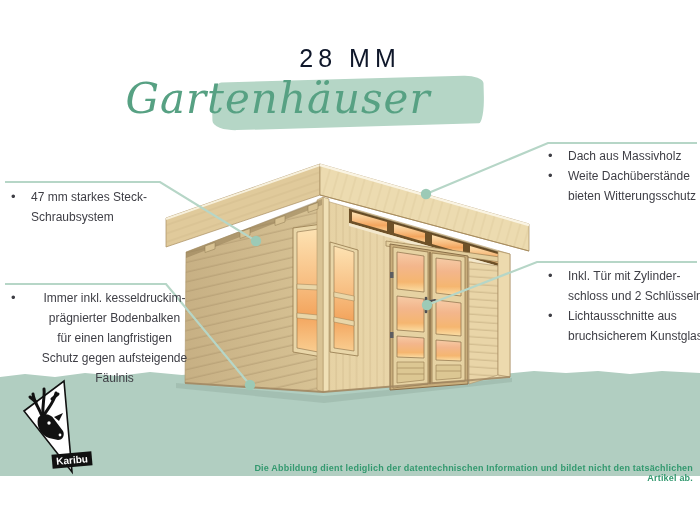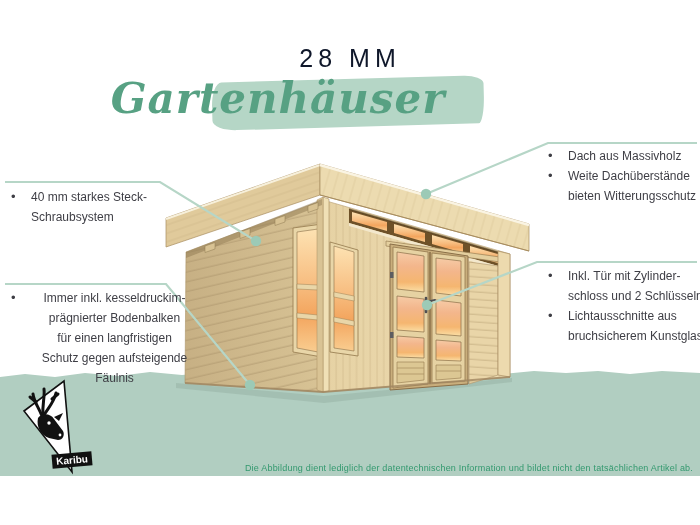--- a/index.html
+++ b/index.html
@@ -12,34 +12,34 @@
     position:absolute;top:44px;left:0;width:700px;text-align:center;
     font-size:25px;font-weight:400;letter-spacing:5px;color:#0f172a;
   }
   .script-hl{
     position:absolute;left:212px;top:79px;width:272px;height:48px;
     background:#b5d6c6;transform:rotate(-1.6deg);
     border-radius:10px 20px 6px 24px / 24px 8px 28px 10px;
   }
   .script-title{
     position:absolute;top:76px;left:0;width:556px;text-align:center;
-    font-family:"DejaVu Serif", serif;font-style:italic;font-weight:bold;
+    font-family:"DejaVu Serif", serif;font-style:italic;font-weight:normal;
     font-size:42px;color:#57a183;letter-spacing:1px;line-height:1.1;
   }
   .callout-text{position:absolute;}
   .bullet-list{list-style:none;margin:0;padding:0;color:#3e3e45;font-size:12px;line-height:20px;}
   .bullet-list li{position:relative;padding-left:23px;white-space:pre-line;}
   .bullet-list li::before{content:"\2022";position:absolute;left:3px;top:0;font-size:13px;color:#3e3e45;}
   .pos-lt{top:187px;left:8px;width:185px;}
   .pos-lb{top:288px;left:8px;width:190px;text-align:center;}
   .pos-rt{top:146px;left:545px;width:158px;}
   .pos-rb{top:266px;left:545px;width:158px;}
   .disclaimer{
     position:absolute;top:463px;right:7px;width:450px;text-align:right;
-    font-size:9px;font-weight:normal;color:#33996f;letter-spacing:0.2px;
+    font-size:9px;font-weight:bold;color:#33996f;letter-spacing:0.2px;
   }
   .logo{position:absolute;left:12px;top:374px;width:96px;height:104px;}
 </style>
 </head>
 <body>
 
 <svg class="scene" viewBox="0 0 700 525" aria-hidden="true">
   <defs>
     <linearGradient id="glass" x1="0" y1="0" x2="0" y2="1">
       <stop offset="0" stop-color="#fde2b2"></stop>
@@ -193,21 +193,21 @@
     <circle cx="427" cy="305" r="5.2"></circle>
   </g>
 </svg>
 
 <div class="title-28">28 MM</div>
 <div class="script-hl"></div>
 <div class="script-title">Gartenhäuser</div>
 
 <div class="callout-text pos-lt">
   <ul class="bullet-list">
-    <li>40 mm starkes Steck-
+    <li>47 mm starkes Steck-
 Schraubsystem</li>
   </ul>
 </div>
 
 <div class="callout-text pos-lb">
   <ul class="bullet-list">
     <li>Immer inkl. kesseldruckim-
 prägnierter Bodenbalken
 für einen langfristigen
 Schutz gegen aufsteigende

